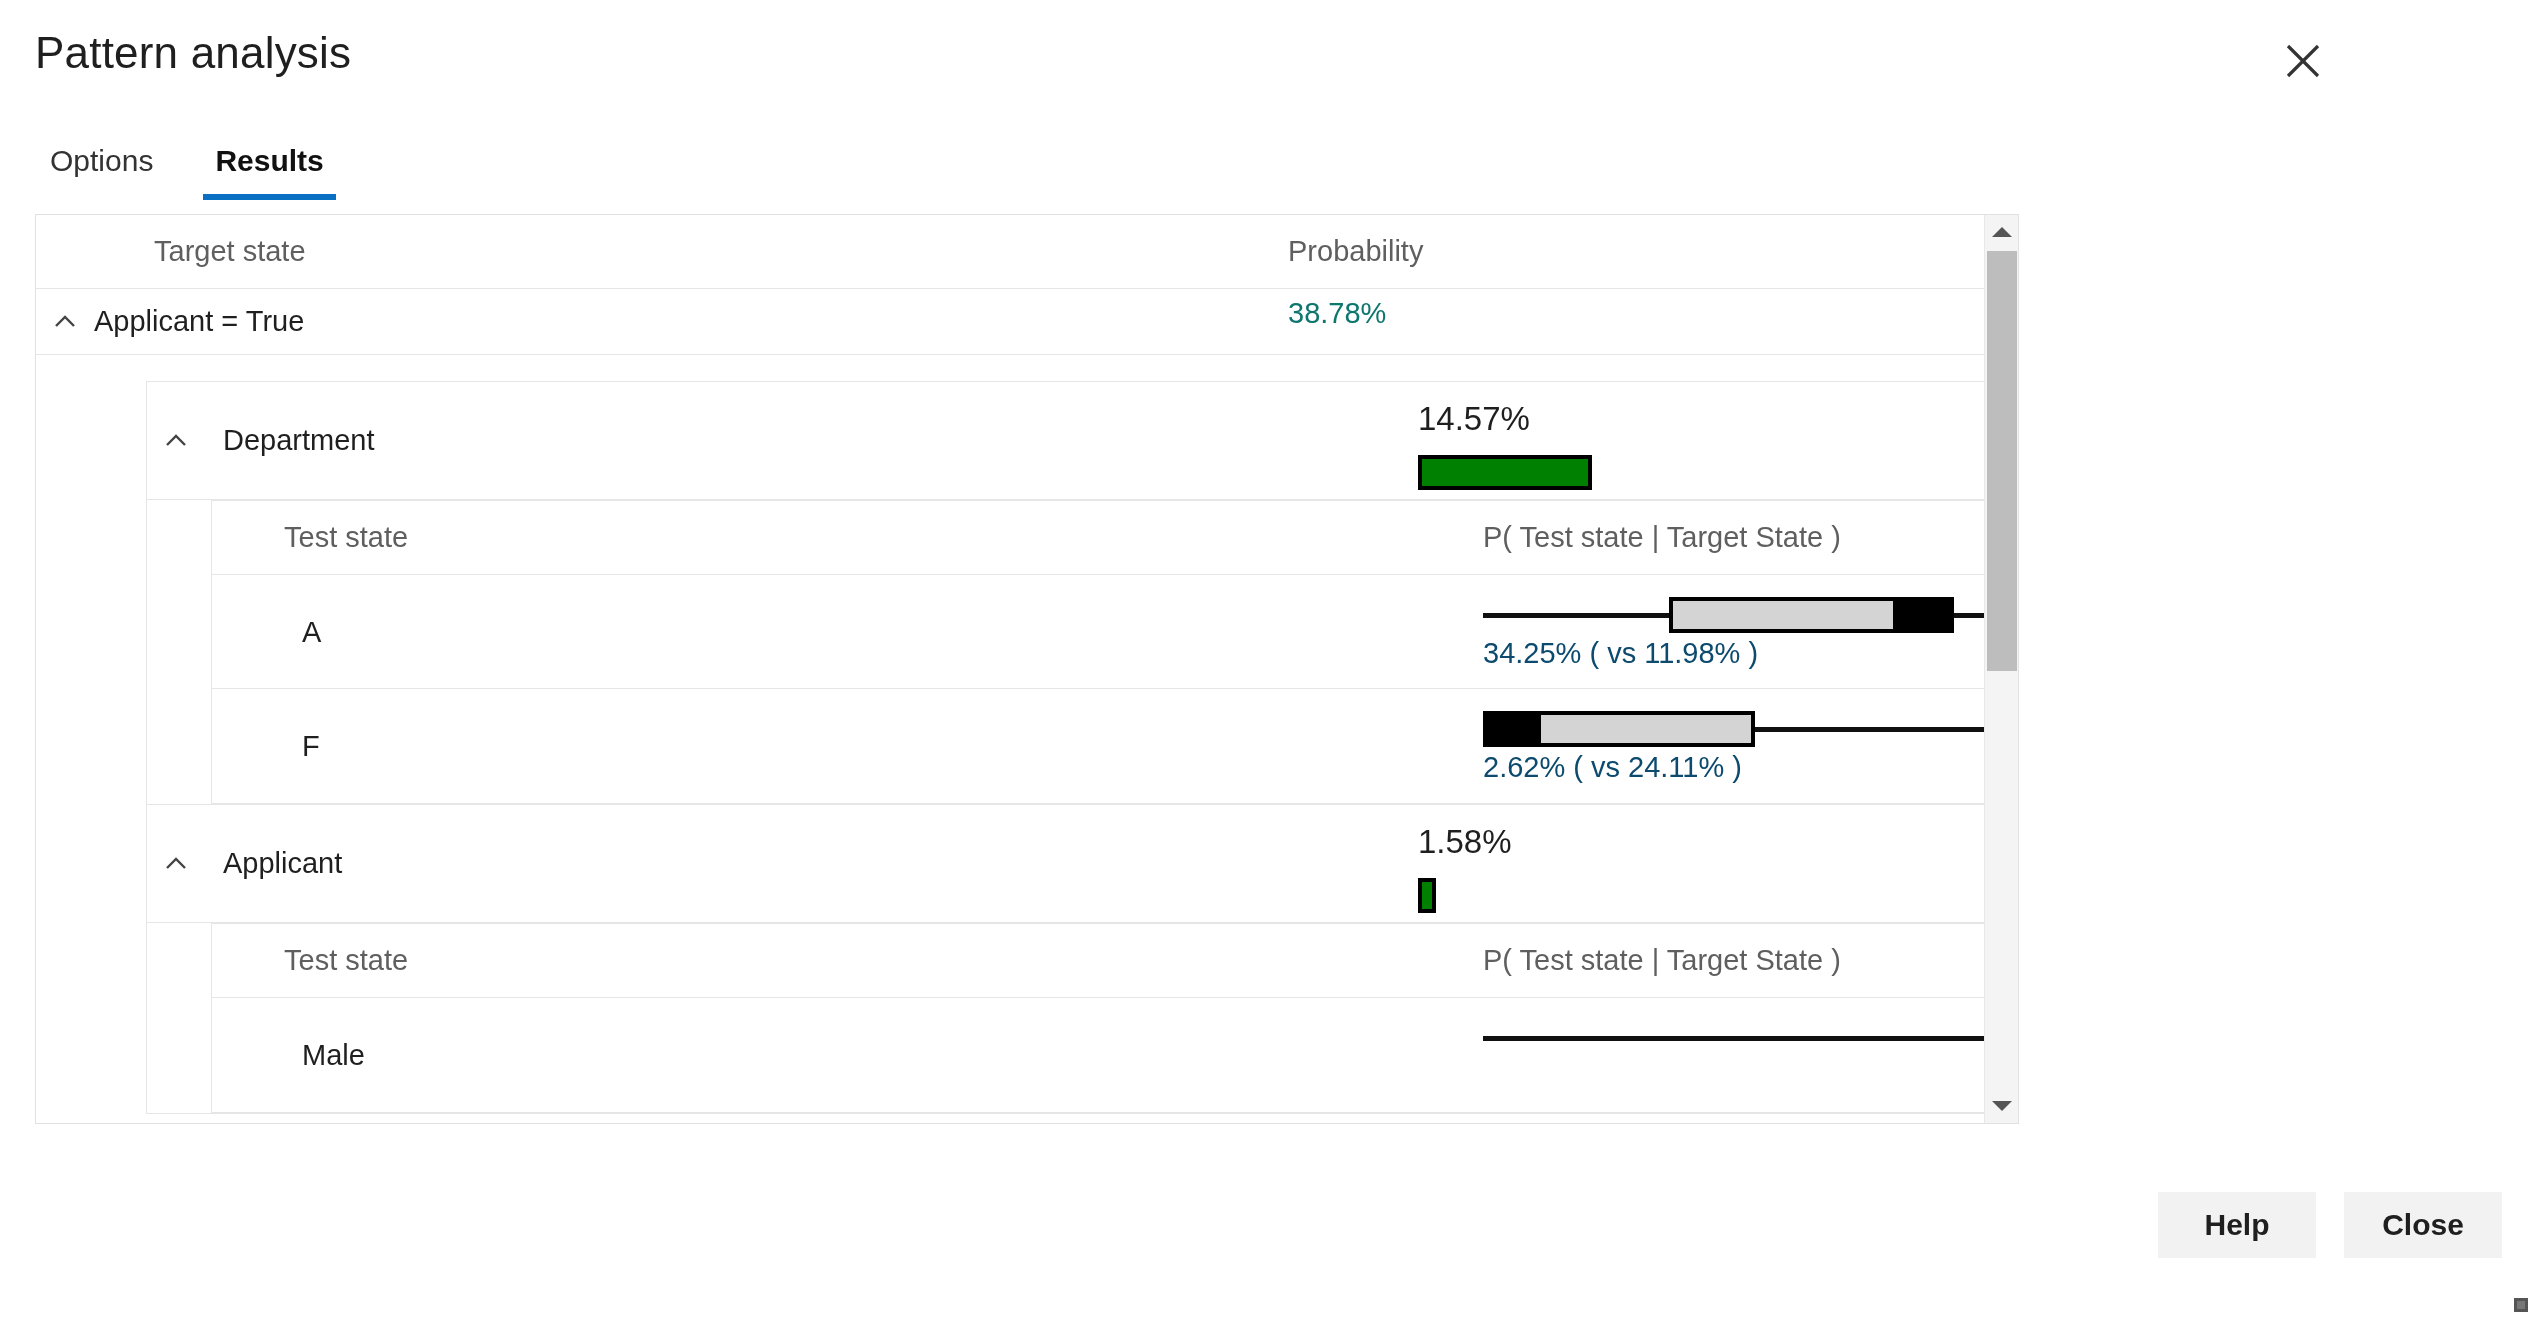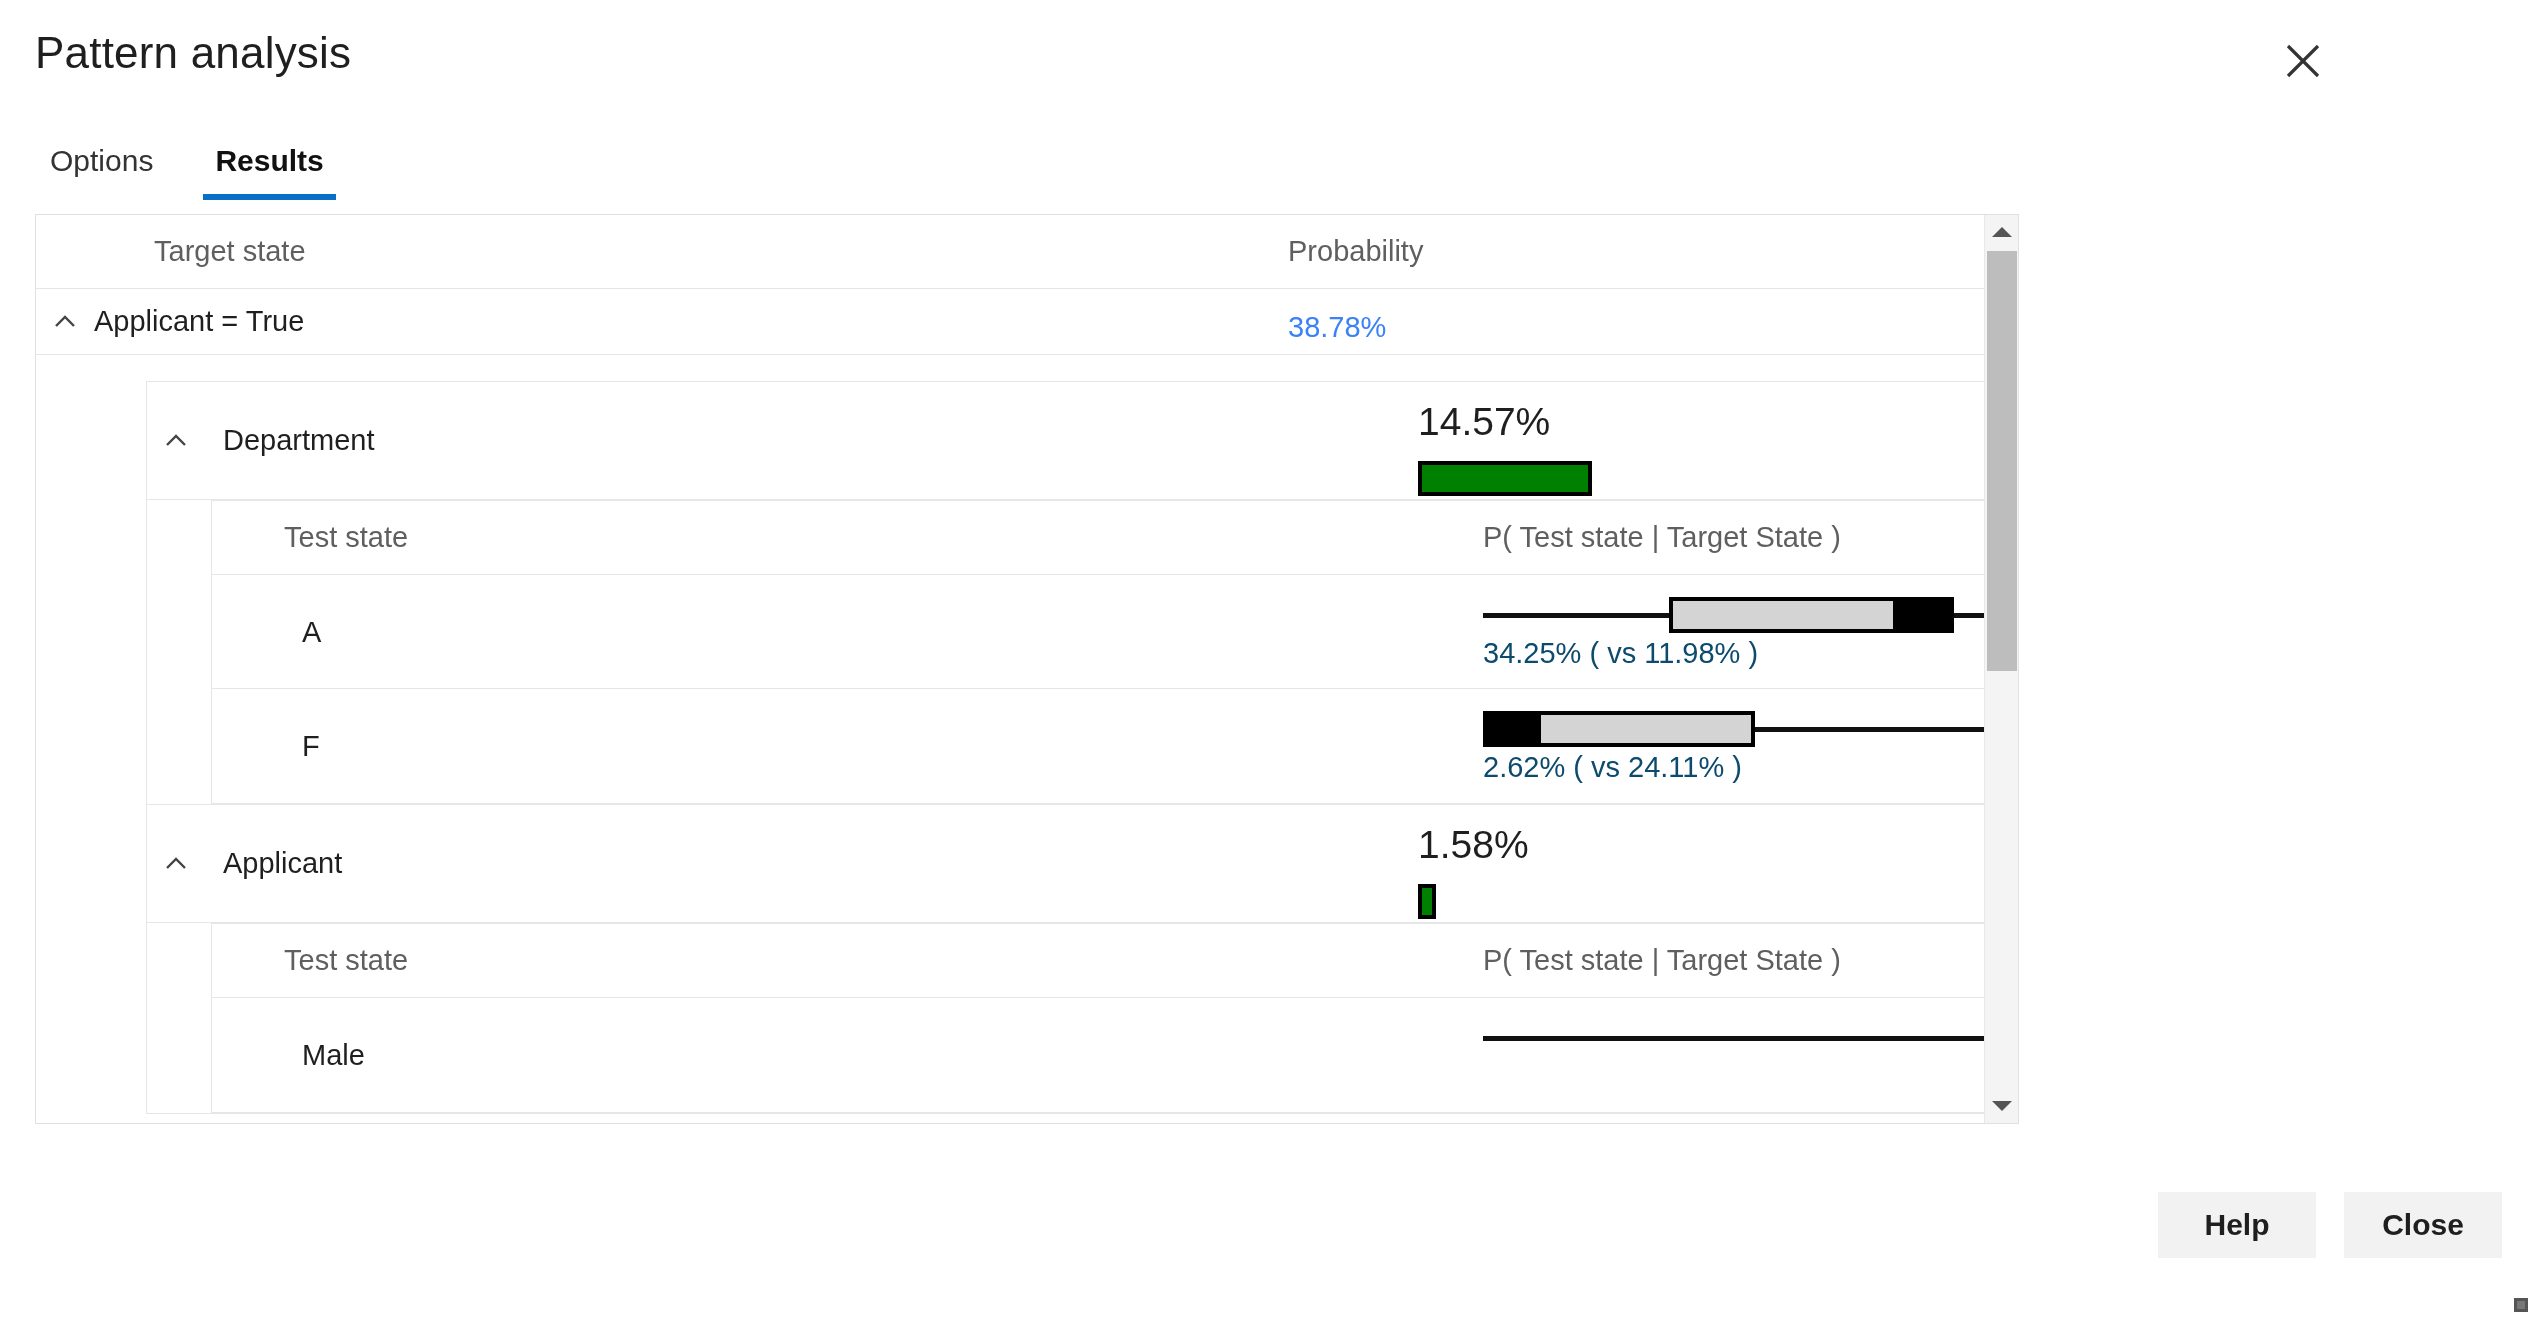--- a/index.html
+++ b/index.html
@@ -75,38 +75,38 @@
   }
   .chev svg { display:block; }
 
   .label-txt { font-size: 29px; color: #1f1f1f; white-space: nowrap; }
 
   
   .lvl0 { width: 100%; }
   .lvl0 > .hrow { padding-left: 58px; }
   .lvl0 > .hrow .cell-label { padding-left: 60px; }
   .lvl0 .l0row { height: 66px; align-items: center; }
-  .l0-value { left: 1252px; font-size: 29px; color: #3b82f6; top: 22px; }
+  .l0-value { left: 1252px; font-size: 29px; color: #0f766e; top: 8px; }
 
   
   .nest {
     border: 1px solid #e6e6e6; background: #fff;
   }
   .nest-1 { margin: 26px 0 0 110px; width: 2288px; }
   .nest-2 { margin: 0 0 0 64px; width: 2222px; border: 1px solid #e6e6e6; }
   .nest-2-wrap { padding: 0 0 0 0; border-bottom: 1px solid #e6e6e6; }
 
   
   .lvl1 .hrow { padding-left: 0; }
   .lvl1 .hrow .cell-label { padding-left: 76px; }
   .varrow { min-height: 118px; align-items: center; }
   .varrow .cell-label { padding-left: 18px; }
 
   .strength-block { position: absolute; left: 1271px; top: 20px; width: 400px; }
-  .strength-num { font-size: 39px; color: #1f1f1f; line-height: 1; }
+  .strength-num { font-size: 33px; color: #1f1f1f; line-height: 1; }
   .strength-bar {
     margin-top: 20px; height: 27px; background: #008000;
     border: 4px solid #000; box-sizing: content-box;
   }
 
   
   .lvl2 .hrow .cell-label { padding-left: 72px; }
   .lvl2 .hrow .cell-value { left: 1271px; }
   .staterow { height: 114px; }
   .staterow .cell-label { padding-left: 90px; height: 114px; }

